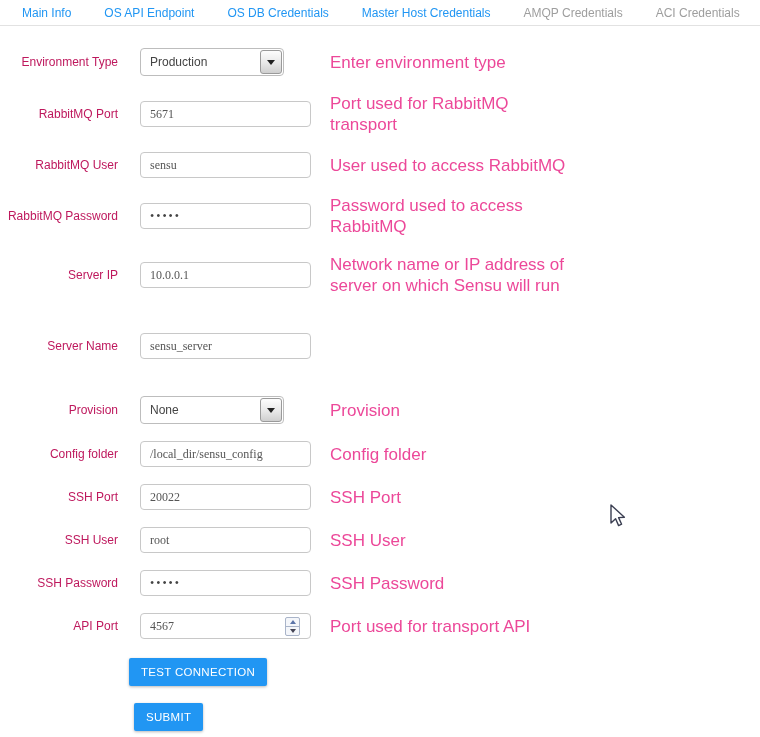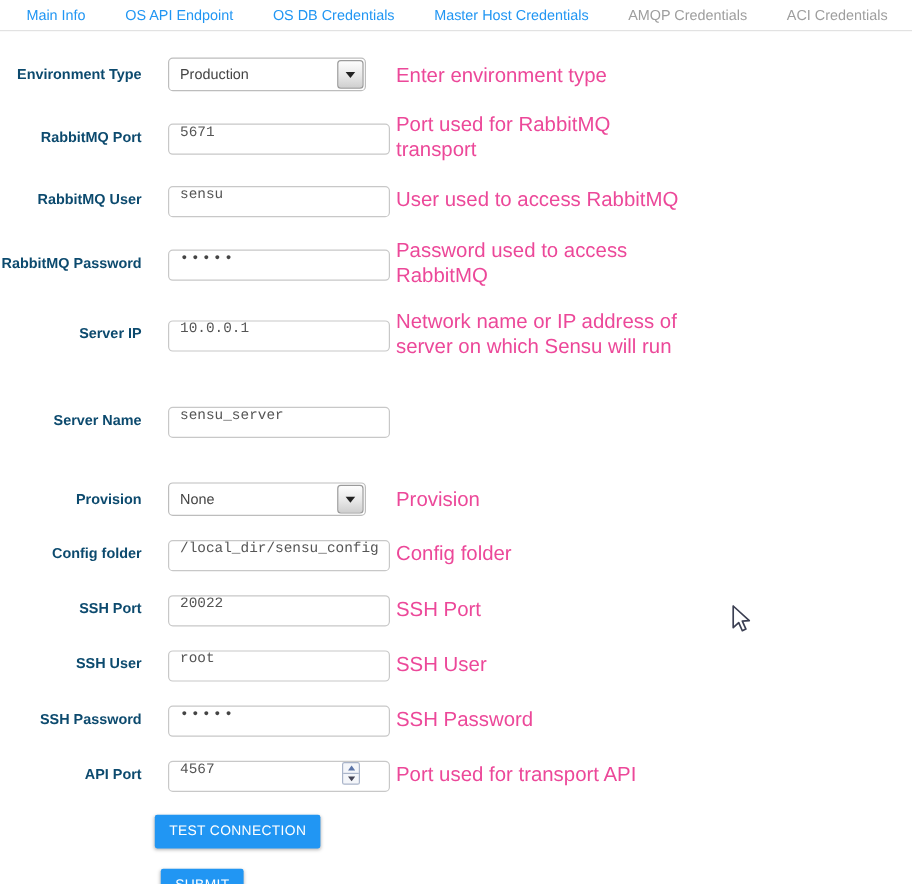--- a/index.html
+++ b/index.html
@@ -10,32 +10,32 @@
   .tabbar { position: relative; height: 26px; display: flex; align-items: center;
     padding-left: 22px; border-bottom: 1px solid #e2e2e2; }
   .tab { font-size: 12px; margin-right: 33px; cursor: pointer; white-space: nowrap; text-align: right; }
   .tab.link { color: #2196F3; }
   .tab.muted { color: #9e9e9e; }
 
   
   .form { padding-top: 22px; }
   .form-row { display: flex; align-items: center; margin-bottom: 17px; }
   .form-row.gap-lg { margin-bottom: 37px; }
-  .row-label { width: 118px; text-align: right; font-size: 12px; font-weight: bold;
-    color: #0c4a6e; line-height: 15px; flex: none; }
+  .row-label { width: 118px; text-align: right; font-size: 12px; font-weight: normal;
+    color: #be185d; line-height: 15px; flex: none; }
   .row-control { margin-left: 22px; width: 165px; flex: none; position: relative; }
   .row-help { margin-left: 25px; width: 240px; font-size: 17px; color: #ec4899; line-height: 21px; }
 
-  input.tbox { width: 185px; height: 26px; border: 1px solid #c8c8c8; border-radius: 4px;
-    padding: 0 0 12px 9px; font-size: 12px; color: #555; outline: none; background: #fff;
-    font-family: Liberation Mono, monospace; }
+  input.tbox { width: 171px; height: 26px; border: 1px solid #c8c8c8; border-radius: 4px;
+    padding: 0 0 0 9px; font-size: 12px; color: #555; outline: none; background: #fff;
+    font-family: Liberation Serif, serif; }
   input.tbox.pw { letter-spacing: 2px; color: #444; }
 
   
-  .selectbox { width: 165px; height: 28px; border: 1px solid #bdbdbd; border-radius: 4px;
+  .selectbox { width: 144px; height: 28px; border: 1px solid #bdbdbd; border-radius: 4px;
     background: #fff; display: flex; align-items: center; cursor: pointer; }
   .selectbox .sel-text { flex: 1; padding-left: 9px; font-size: 12px; color: #444; }
   .sel-btn { width: 22px; height: 24px; margin: 1px 1px 1px 0; border: 1px solid #9a9a9a;
     border-radius: 3px; background: linear-gradient(#fdfdfd, #e8e8e8 55%, #cfcfcf);
     display: flex; align-items: center; justify-content: center; flex: none; }
   .sel-arrow { width: 0; height: 0; border-left: 4px solid transparent;
     border-right: 4px solid transparent; border-top: 5px solid #222; }
 
   
   .spinner { position: absolute; right: 5px; top: 4px; width: 15px; height: 19px;

